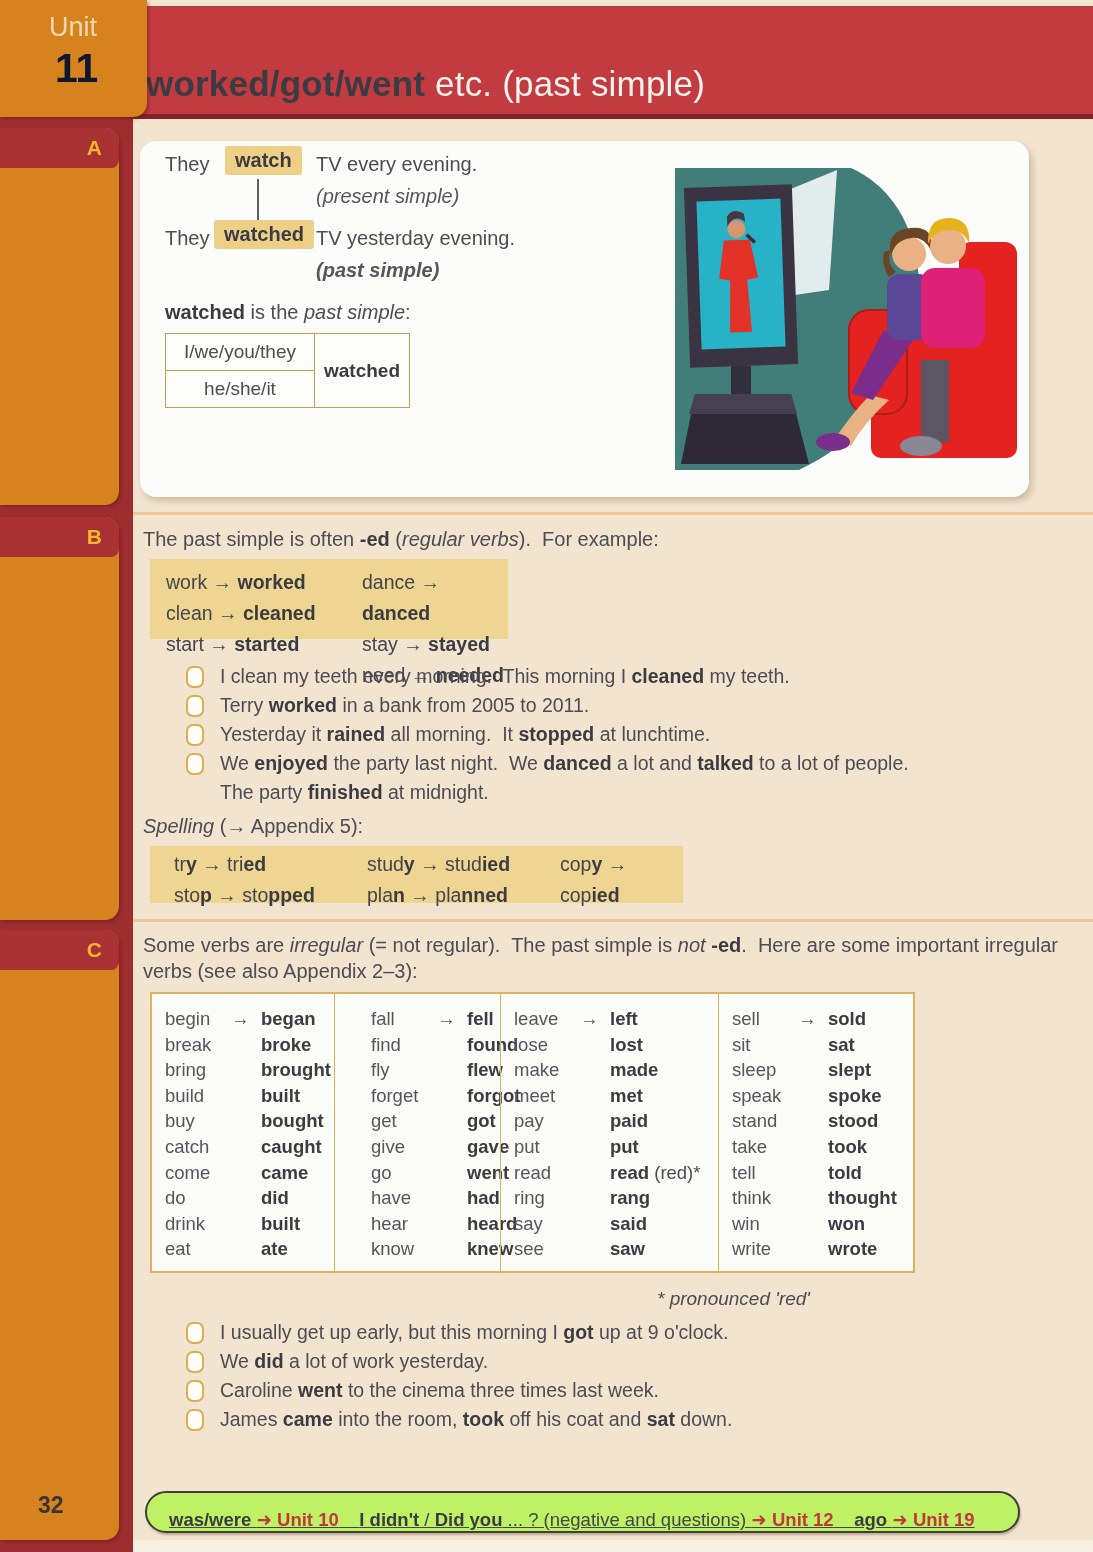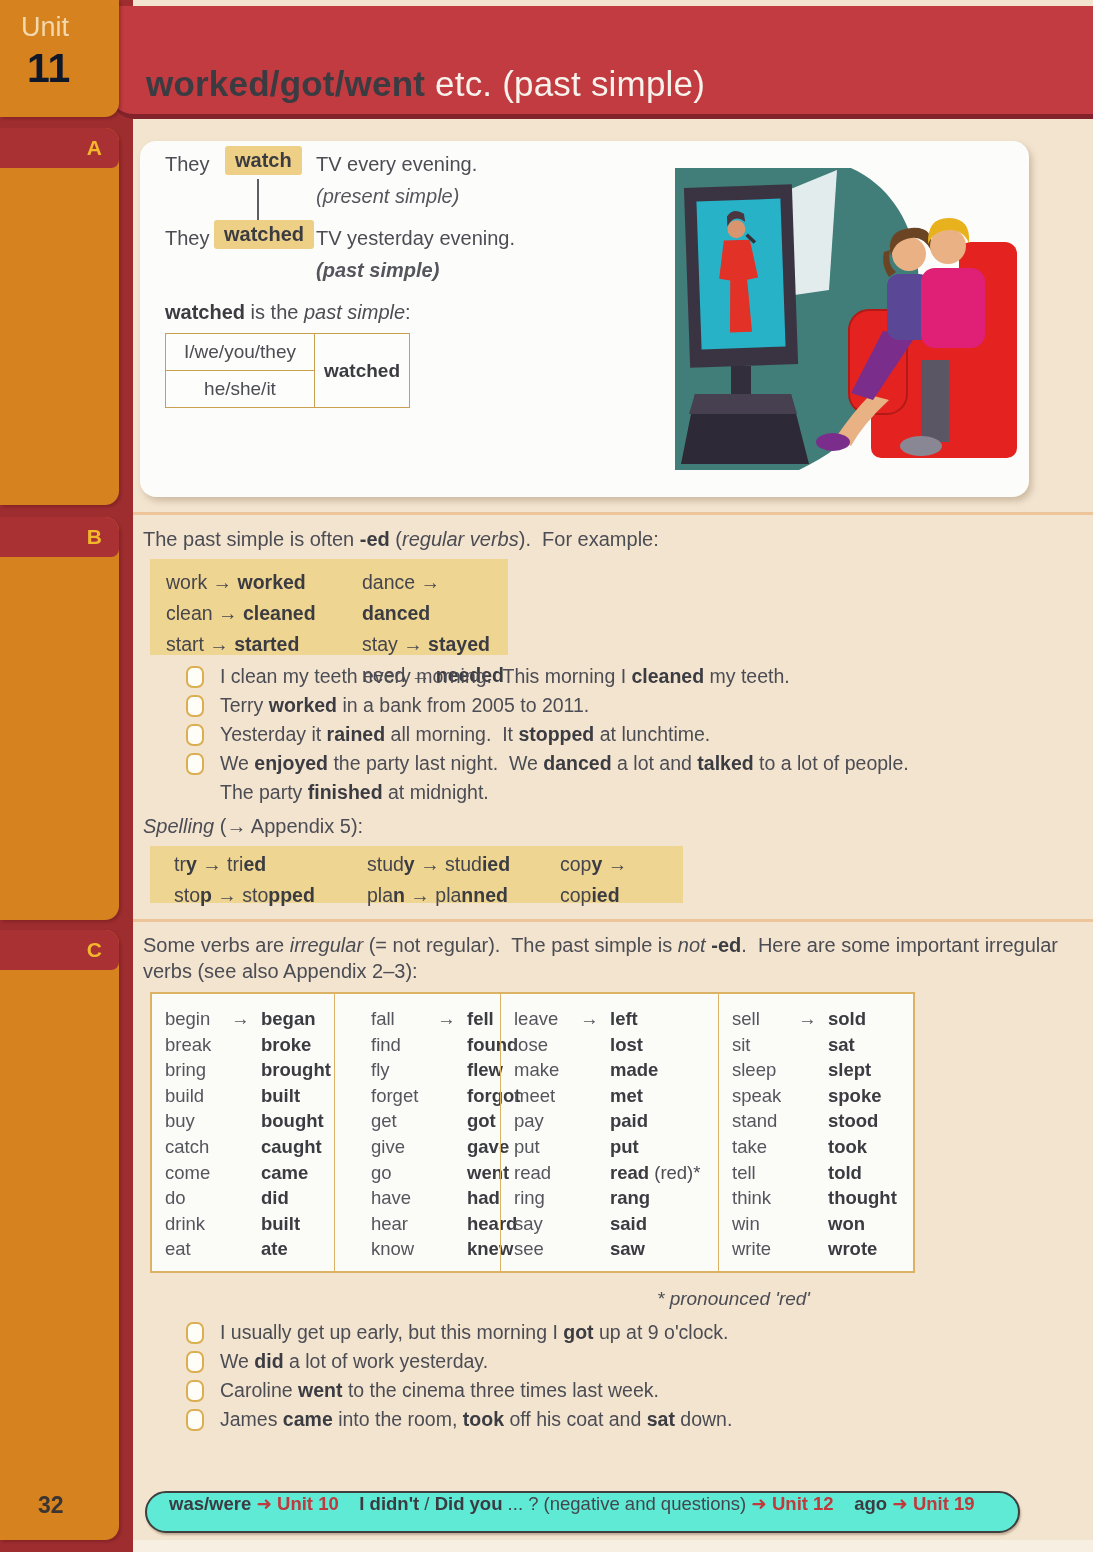--- a/index.html
+++ b/index.html
@@ -3,21 +3,21 @@
 <meta charset="utf-8">
 <style>
   html,body{margin:0;padding:0;background:#e9dcc8;}
   #page{position:relative;width:1093px;height:1552px;background:#f2e4cf;overflow:hidden;
         font-family:"Liberation Sans","DejaVu Sans",sans-serif;color:#4c4c54;}
   
   .side-base{position:absolute;left:0;top:0;width:133px;height:1552px;background:#9e2d30;}
   .side-block{position:absolute;left:0;width:119px;background:#d6821f;border-radius:0 14px 14px 0;box-shadow:2px 2px 3px rgba(90,20,20,.35);}
   .side-cap{height:40px;background:#a93134;border-radius:0 14px 8px 0;display:flex;align-items:center;justify-content:flex-end;padding-right:17px;box-sizing:border-box;}
   .cap-letter{color:#f3b72b;font-weight:700;font-size:21px;}
-  .unit-tab{position:absolute;left:0;top:0;width:119px;height:117px;background:#d6821f;border-radius:0 0 14px 0;z-index:3;box-shadow:2px 2px 3px rgba(90,20,20,.35);}
+  .unit-tab{position:absolute;left:0;top:0;width:119px;height:117px;background:#d6821f;border-radius:0 0 14px 0;z-index:3;box-shadow:2px 2px 3px rgba(90,20,20,.35);padding-left:28px;}
   .unit-word{margin:12px 0 0 21px;font-size:27px;color:#f2d9ad;}
   .unit-num{margin:2px 0 0 27px;font-size:41px;font-weight:700;color:#0f172a;}
   .page-num{position:absolute;left:38px;top:1492px;font-size:23px;font-weight:700;color:#3a3530;z-index:4;}
   
   .banner{position:absolute;left:112px;right:0;top:6px;height:108px;background:#c13b40;
           border-bottom:5px solid #82222a;border-radius:0 0 0 22px;z-index:2;}
   .banner h1{position:absolute;left:34px;bottom:10px;margin:0;font-size:35px;font-weight:400;color:#f7f2ec;letter-spacing:.2px;}
   
   .rich{white-space:pre-wrap;}
   .seg-n{}
@@ -51,24 +51,24 @@
   .vtable{position:absolute;left:150px;top:992px;width:765px;height:281px;background:#fbfbf8;
           border:2px solid #dcb364;box-sizing:border-box;display:flex;}
   .vcol{box-sizing:border-box;padding:12px 6px 0 13px;}
   .vcol + .vcol{border-left:1.5px solid #dcb364;}
   .vcol.w1{width:182px;} .vcol.w2{width:166px;padding-left:36px;} .vcol.w3{width:218px;} .vcol.w4{flex:1;}
   .verb-row{display:grid;grid-template-columns:66px 30px auto;font-size:18.5px;line-height:25.6px;}
   .vbase{color:#55555d;} .varrow{color:#55555d;} 
   .vpast{}
   .footnote{position:absolute;left:560px;top:1288px;width:250px;text-align:right;font-size:19px;font-style:italic;color:#4c4c54;}
   
-  .footer-pill{position:absolute;left:145px;top:1491px;width:875px;height:42px;background:#5eead4;
+  .footer-pill{position:absolute;left:145px;top:1491px;width:875px;height:42px;background:#bef264;
                border:2.5px solid #3f3f3f;border-radius:22px;box-sizing:border-box;
-               display:flex;align-items:flex-start;padding-left:22px;font-size:18.5px;color:#45454d;
-               box-shadow:1px 2px 2px rgba(120,90,60,.4);z-index:2;}
+               display:flex;align-items:flex-end;padding-left:22px;font-size:18.5px;color:#45454d;
+               box-shadow:1px 2px 2px rgba(120,90,60,.4);z-index:2;text-decoration:underline;}
   .bottom-strip{position:absolute;left:133px;right:0;top:1540px;height:12px;background:#f8efe3;}
 </style>
 </head>
 <body>
 
 <div id="page">
 
   <div class="side-base"></div>
 
   <div class="unit-tab">
@@ -158,21 +158,21 @@
         <circle cx="289" cy="96" r="18" fill="#eab284"></circle>
         <path d="M269,94 q-1,-27 22,-26 q21,1 19,25 q-6,-13 -19,-13 q-16,0 -22,14 z" fill="#e8b21f"></path>
       </g>
     </svg>
   </div>
 
   <div class="divider" style="top:512px;"></div>
 
   <div class="intro rich" style="left:143px;top:526px;width:920px;"><span class="seg-n">The past simple is often </span><span class="seg-b">-ed</span><span class="seg-n"> (</span><span class="seg-i">regular verbs</span><span class="seg-n">).  For example:</span></div>
 
-  <div class="ybox" style="left:150px;top:559px;width:358px;height:96px;padding:8px 0 0 16px;">
+  <div class="ybox" style="left:150px;top:559px;width:358px;height:80px;padding:8px 0 0 16px;">
     <div class="cols" style="grid-template-columns:196px auto;">
       <div>
 
       <div class="rich"><span class="seg-n">work → </span><span class="seg-b">worked</span></div>
           <div class="rich"><span class="seg-n">clean → </span><span class="seg-b">cleaned</span></div>
           <div class="rich"><span class="seg-n">start → </span><span class="seg-b">started</span></div>
         </div>
       <div>
 
       <div class="rich"><span class="seg-n">dance → </span><span class="seg-b">danced</span></div>

